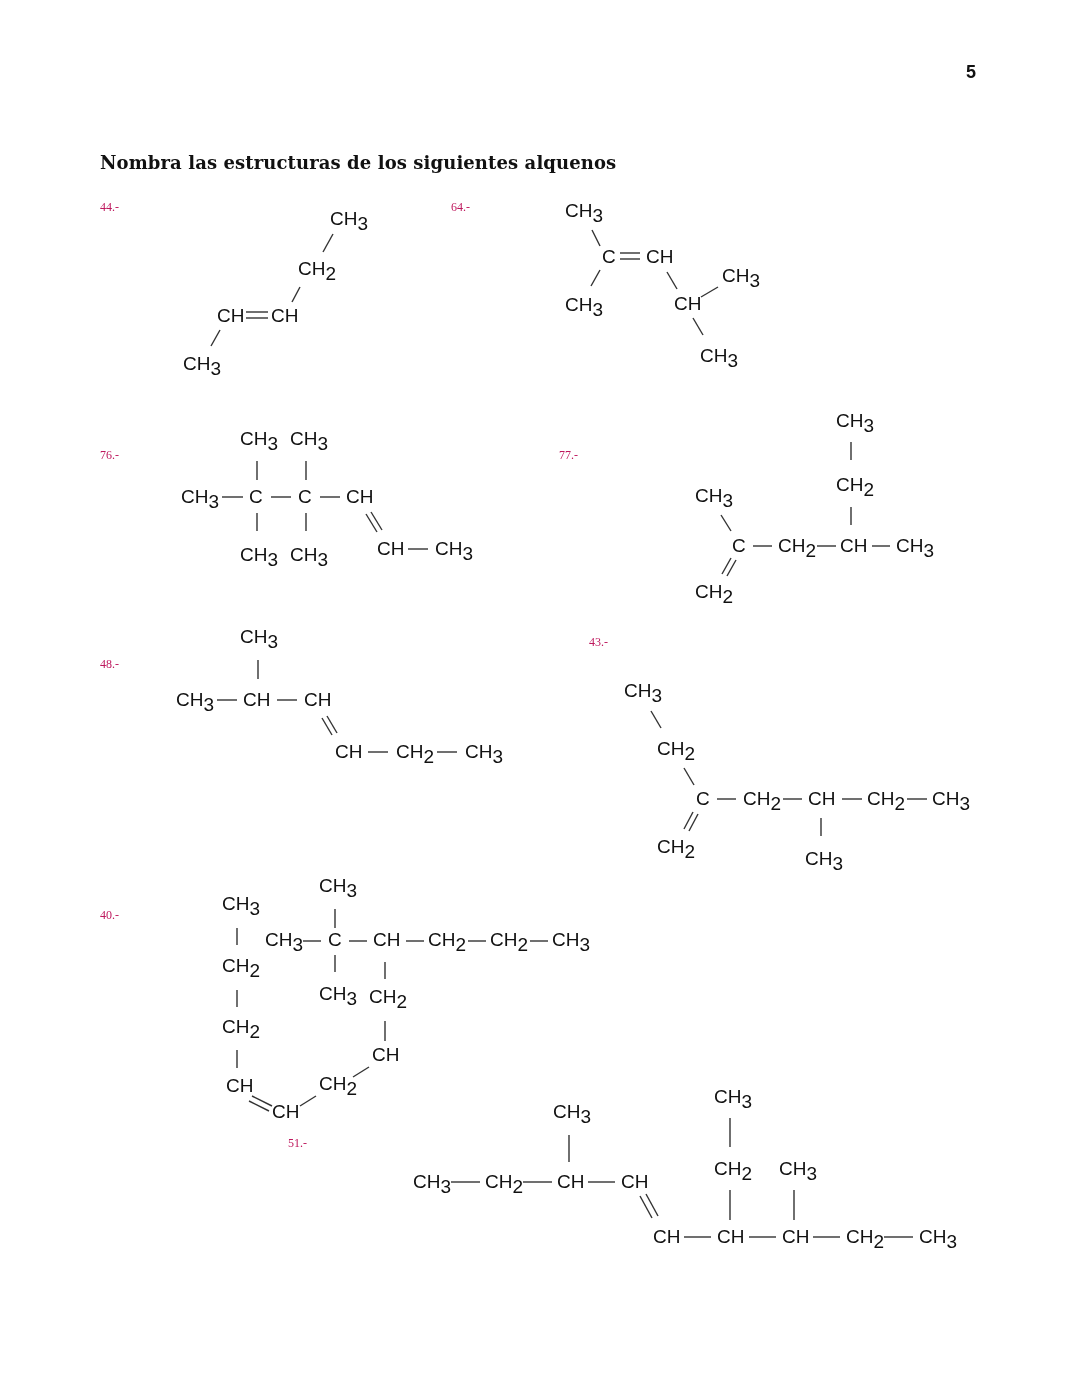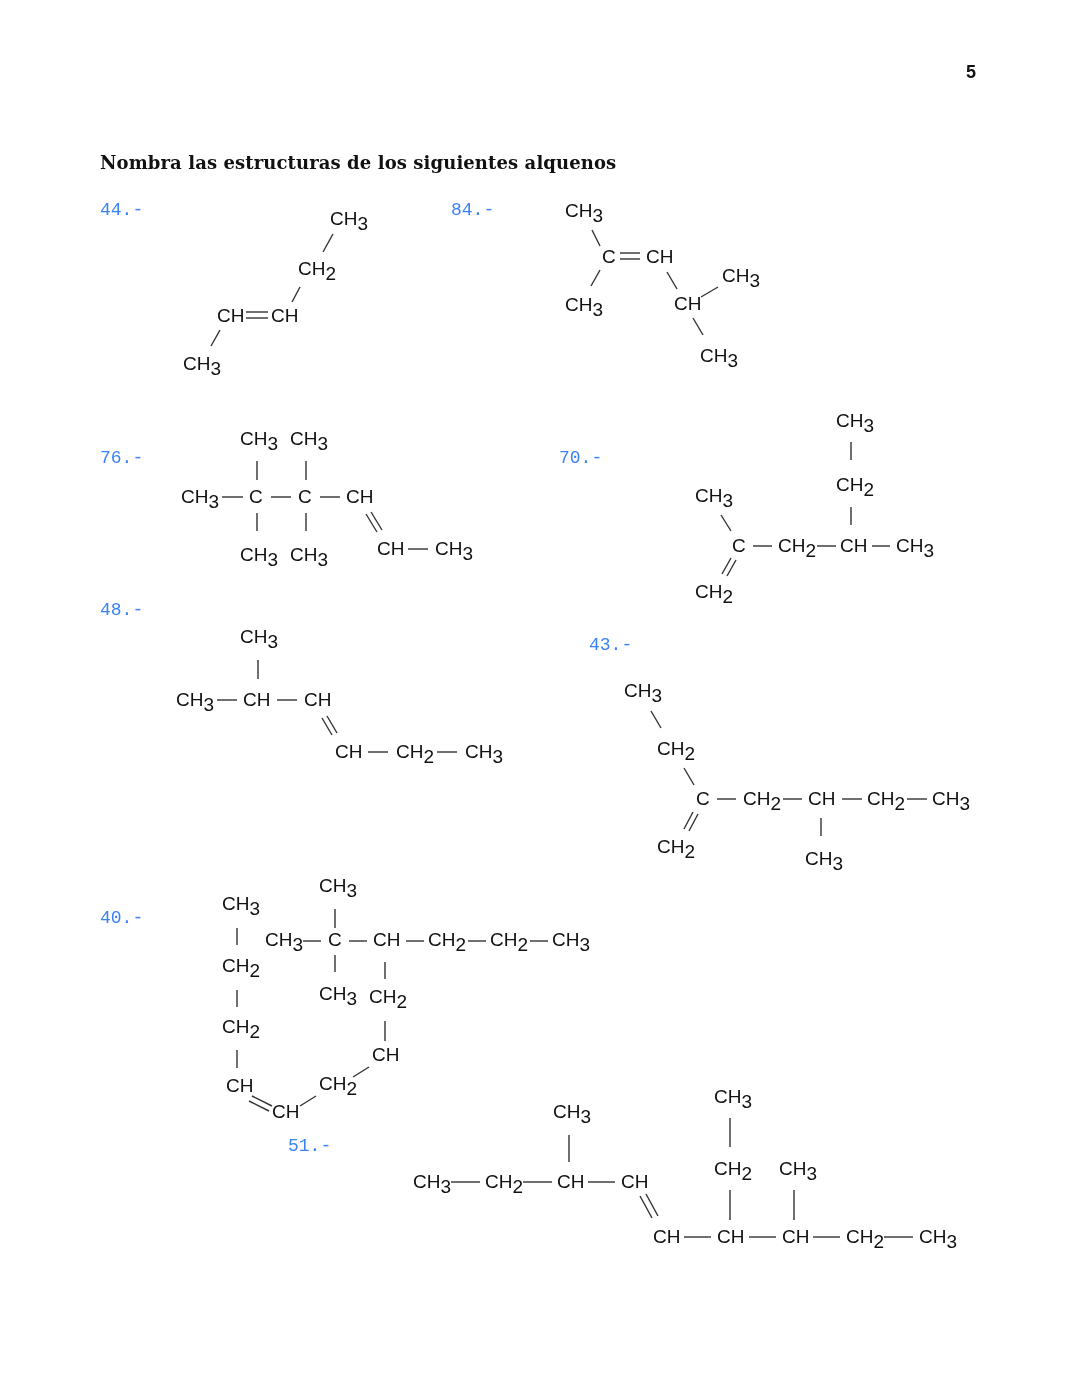--- a/index.html
+++ b/index.html
@@ -1,34 +1,34 @@
 <!DOCTYPE html>
 <html><head>
 <meta charset="utf-8">
 <style>
   html, body { margin:0; padding:0; background:#ffffff; }
   body { width:1080px; height:1397px; position:relative; overflow:hidden; }
   .page-num { position:absolute; left:966px; top:62px; font-family:"Liberation Sans", sans-serif; font-weight:bold; font-size:18px; color:#111; }
   .title { position:absolute; left:100px; top:152px; font-family:"DejaVu Serif", serif; font-weight:bold; font-size:18px; color:#111; letter-spacing:0.1px;text-align:right; }
-  .qnum { position:absolute; font-family:Liberation Mono, monospace; font-size:18px; color:#3b82f6; }
+  .qnum { position:absolute; font-family:Liberation Serif, serif; font-size:12px; color:#be185d; }
   svg.chem { position:absolute; left:0; top:0; width:1080px; height:1397px; }
   svg.chem text { font-family:"Liberation Sans", sans-serif; font-size:19px; fill:#111; }
   svg.chem line { stroke:#333; stroke-width:1.4; }
 </style>
 </head>
 <body>
 
 <div class="page-num">5</div>
 <div class="title">Nombra las estructuras de los siguientes alquenos</div>
 
 <div class="qnum" style="left:100px;top:200px">44.-</div>
-<div class="qnum" style="left:451px;top:200px">84.-</div>
+<div class="qnum" style="left:451px;top:200px">64.-</div>
 <div class="qnum" style="left:100px;top:448px">76.-</div>
-<div class="qnum" style="left:559px;top:448px">70.-</div>
-<div class="qnum" style="left:100px;top:600px">48.-</div>
+<div class="qnum" style="left:559px;top:448px">77.-</div>
+<div class="qnum" style="left:100px;top:657px">48.-</div>
 <div class="qnum" style="left:589px;top:635px">43.-</div>
 <div class="qnum" style="left:100px;top:908px">40.-</div>
 <div class="qnum" style="left:288px;top:1136px">51.-</div>
 
 <svg class="chem" xmlns="http://www.w3.org/2000/svg">
 
   <g>
     <text x="330" y="225"><tspan>CH</tspan><tspan class="sub" dy="5">3</tspan></text>
     <line x1="333" y1="234" x2="323" y2="252"></line>
     <text x="298" y="275"><tspan>CH</tspan><tspan class="sub" dy="5">2</tspan></text>

